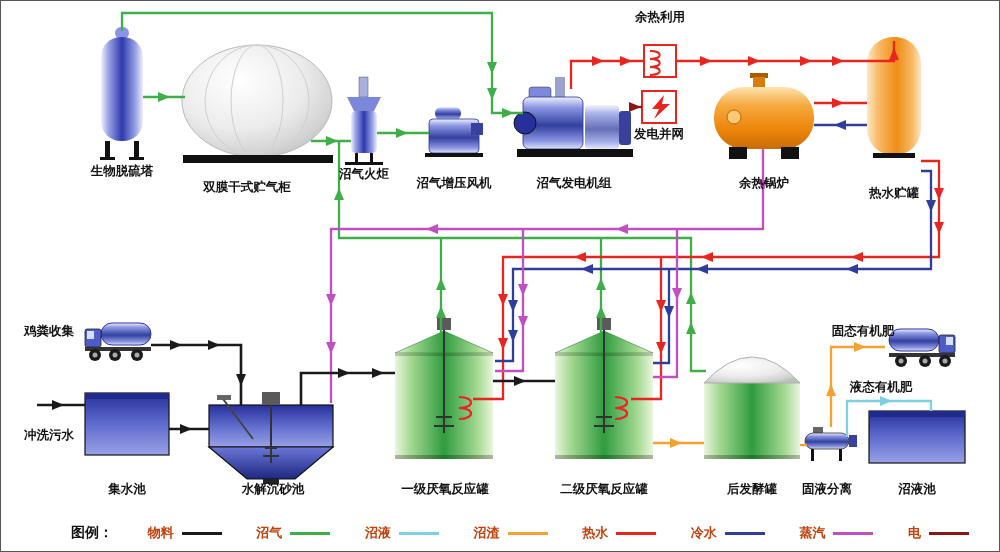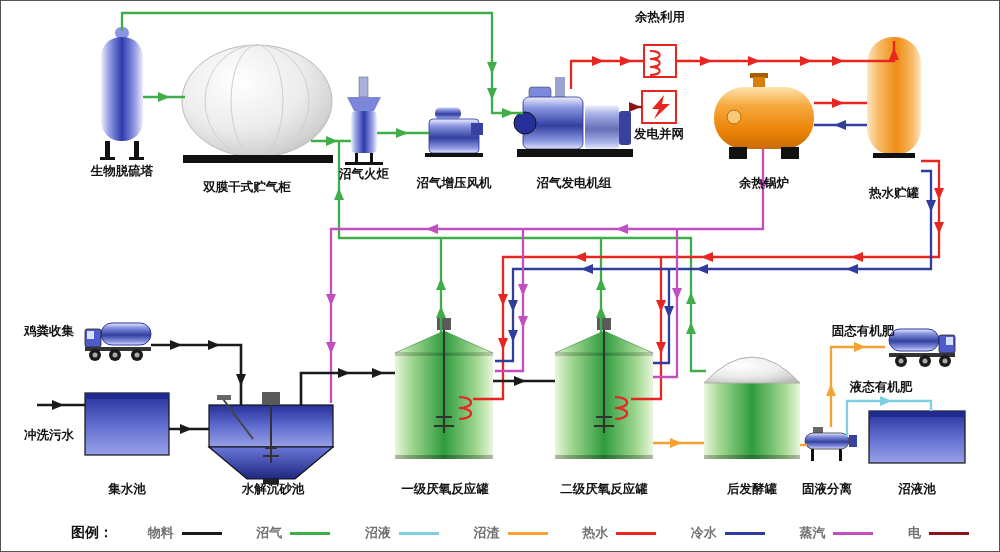--- a/index.html
+++ b/index.html
@@ -2,21 +2,21 @@
 <html><head>
 <meta charset="utf-8">
 <style>
   html,body{margin:0;padding:0;background:#888;font-family:"Liberation Sans","DejaVu Sans",sans-serif;}
   .stage{position:relative;width:1000px;height:552px;background:#fff;border:1px solid #555;box-sizing:border-box;overflow:hidden;margin:0 auto;}
   svg{position:absolute;left:0;top:0;}
   .lbl{font-size:12.5px;font-weight:700;fill:#111;}
   .legend{position:absolute;left:0;right:0;bottom:5px;height:26px;display:flex;align-items:center;justify-content:space-between;padding:0 30px 0 70px;}
   .legend-title{font-size:14px;font-weight:700;color:#111;}
   .legend-item{display:flex;align-items:center;}
-  .legend-label{font-size:13px;font-weight:700;color:#737373;}
+  .legend-label{font-size:13px;font-weight:700;color:#c2410c;}
   .sw{display:inline-block;width:40px;height:3px;margin-left:8px;}
 </style>
 </head>
 <body>
 
 <div class="stage">
 <svg id="diagram" width="1000" height="552" viewBox="0 0 1000 552">
   <defs>
     <linearGradient id="gBlueV" x1="0" y1="0" x2="1" y2="0">
       <stop offset="0" stop-color="#eef0fc"></stop>

